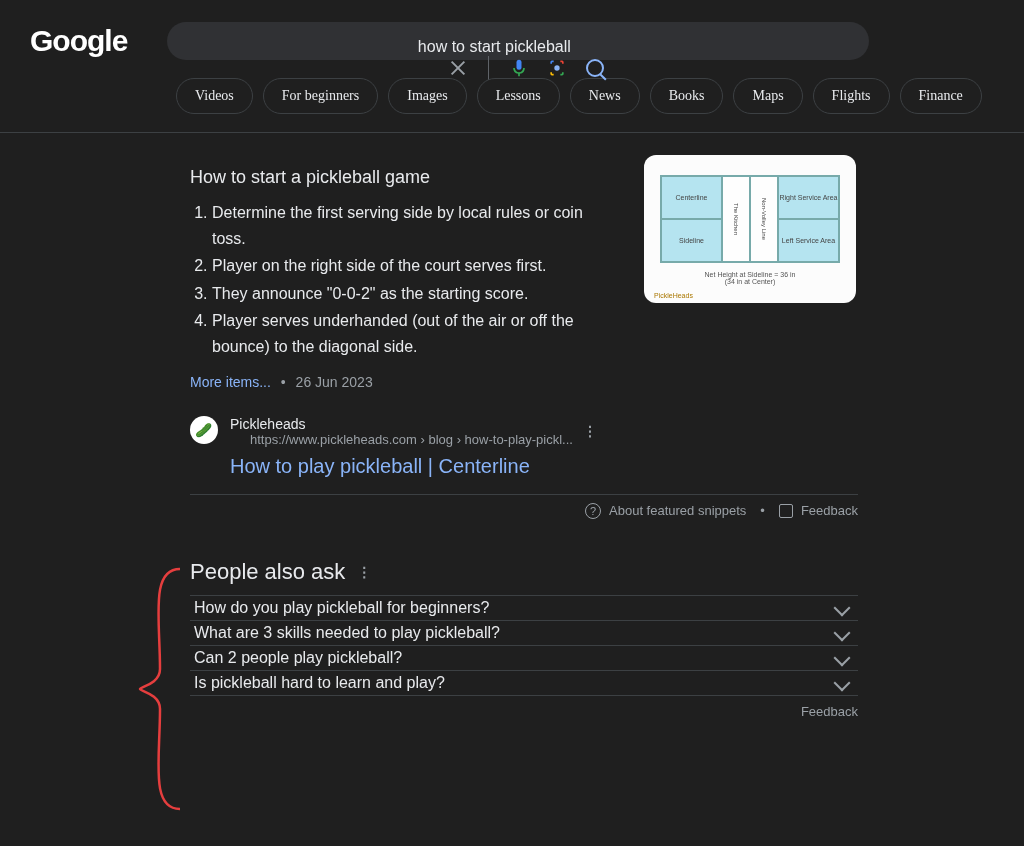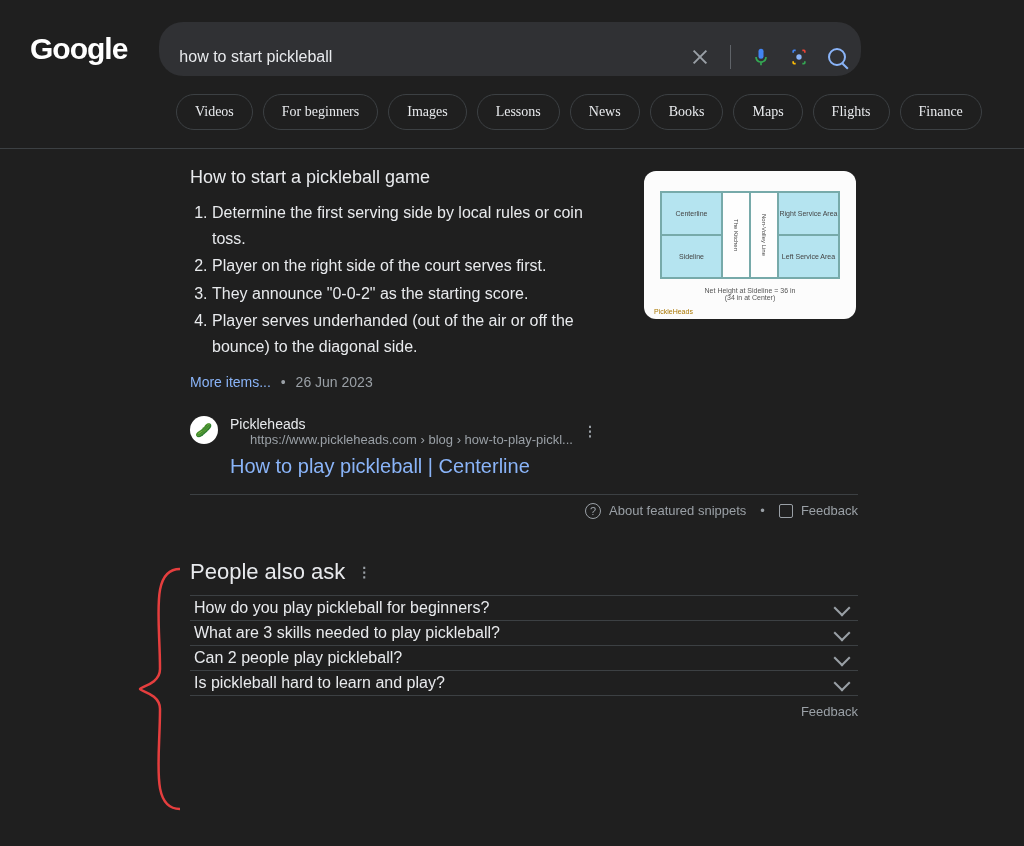--- a/index.html
+++ b/index.html
@@ -18,30 +18,31 @@
     display: flex;
     align-items: center;
     padding: 22px 0 0 30px;
   }
   .logo {
     font-family: "Product Sans", Arial, sans-serif;
     font-size: 30px;
     font-weight: 700;
     color: #ffffff;
     letter-spacing: -1px;
-    margin-right: 32px;
+    margin-right: 40px;
   }
   .searchbar {
     display: flex;
     align-items: center;
     width: 702px;
-    height: 54px;
+    height: 38px;
     background: #303134;
     border-radius: 24px;
     padding: 16px 14px 0 20px;
+    flex-direction: column;
   }
   .searchbar input {
     flex: 1;
     background: transparent;
     border: 0;
     outline: 0;
     color: #e8eaed;
     font-size: 16px;
   }
   .sb-icons { display:flex; align-items:center; gap:18px; margin-left:10px;}
@@ -75,20 +76,21 @@
   
   .results {
     padding: 18px 0 0 190px;
     width: 872px;
     position: relative;
   }
   .stats { color:#9aa0a6; font-size:14px; margin-bottom: 20px;}
   .snippet-row { display:flex; gap:24px;}
   .snippet-text {
     width: 430px;
+    margin-top: 16px;
   }
   .snippet-title { font-size:18px; color:#e8eaed; margin-bottom:12px; font-weight:400;}
   ol.snippet-list{ padding-left:22px; color:#e8eaed; font-size:16px; line-height:1.6;}
   ol.snippet-list li{ margin-bottom:2px;}
   .more-line{ margin-top:14px; font-size:14px;}
   .more-link{ color:#8ab4f8; cursor:pointer;}
   .dot{ color:#9aa0a6; margin:0 6px;}
   .date{ color:#9aa0a6;}
 
   

